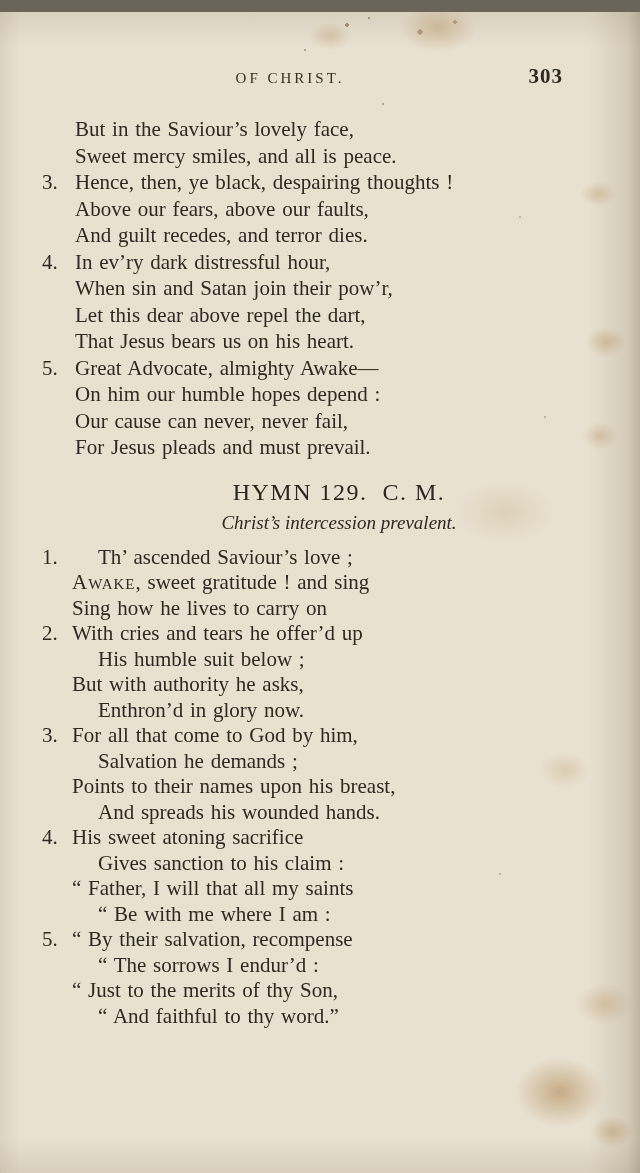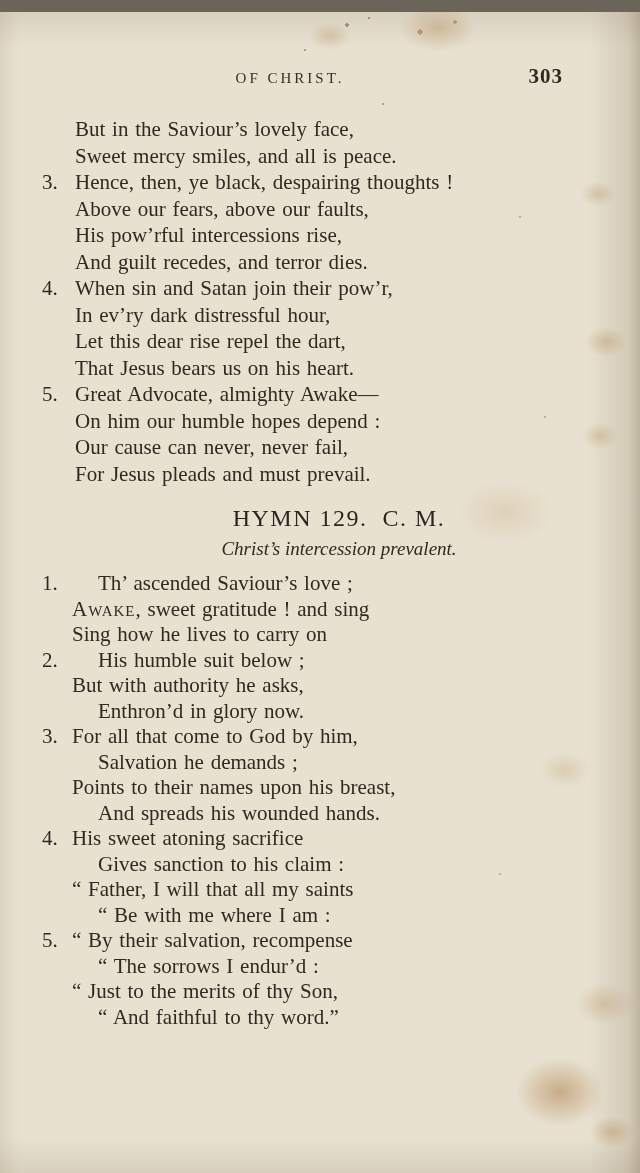--- a/index.html
+++ b/index.html
@@ -88,30 +88,29 @@
         <div class="verse-lines">
           <div class="line">But in the Saviour’s lovely face,</div>
           <div class="line">Sweet mercy smiles, and all is peace.</div>
         </div>
       </div>
       <div class="verse">
         <div class="verse-num">3.</div>
         <div class="verse-lines">
           <div class="line">Hence, then, ye black, despairing thoughts !</div>
           <div class="line">Above our fears, above our faults,</div>
-          <div class="line">His pow’rful intercessions rise,</div>
           <div class="line">And guilt recedes, and terror dies.</div>
         </div>
       </div>
       <div class="verse">
         <div class="verse-num">4.</div>
         <div class="verse-lines">
+          <div class="line">In ev’ry dark distressful hour,</div>
           <div class="line">When sin and Satan join their pow’r,</div>
-          <div class="line">In ev’ry dark distressful hour,</div>
-          <div class="line">Let this dear rise repel the dart,</div>
+          <div class="line">Let this dear above repel the dart,</div>
           <div class="line">That Jesus bears us on his heart.</div>
         </div>
       </div>
       <div class="verse">
         <div class="verse-num">5.</div>
         <div class="verse-lines">
           <div class="line">Great Advocate, almighty Awake—</div>
           <div class="line">On him our humble hopes depend :</div>
           <div class="line">Our cause can never, never fail,</div>
           <div class="line">For Jesus pleads and must prevail.</div>
@@ -129,20 +128,21 @@
         <div class="verse-num">1.</div>
         <div class="verse-lines">
           <div class="line indent">Th’ ascended Saviour’s love ;</div>
           <div class="line"><span class="smallcaps">Awake</span>, sweet gratitude ! and sing</div>
           <div class="line">Sing how he lives to carry on</div>
         </div>
       </div>
       <div class="verse">
         <div class="verse-num">2.</div>
         <div class="verse-lines">
+          <div class="line">With cries and tears he offer’d up</div>
           <div class="line indent">His humble suit below ;</div>
           <div class="line">But with authority he asks,</div>
           <div class="line indent">Enthron’d in glory now.</div>
         </div>
       </div>
       <div class="verse">
         <div class="verse-num">3.</div>
         <div class="verse-lines">
           <div class="line">For all that come to God by him,</div>
           <div class="line indent">Salvation he demands ;</div>

